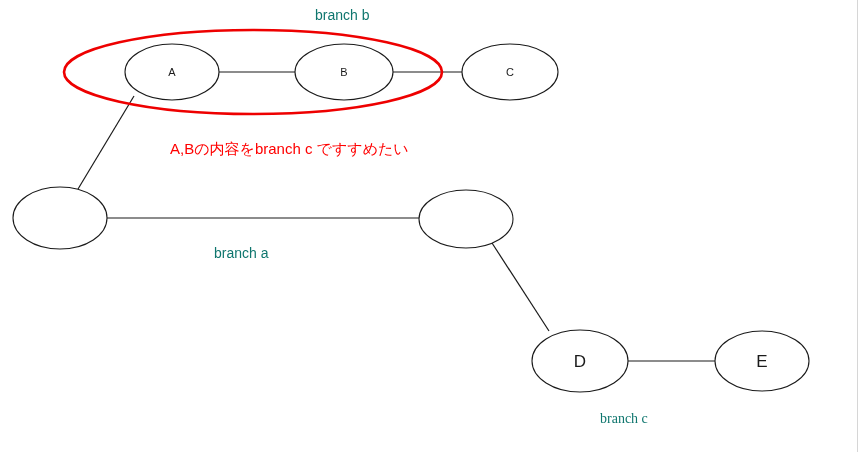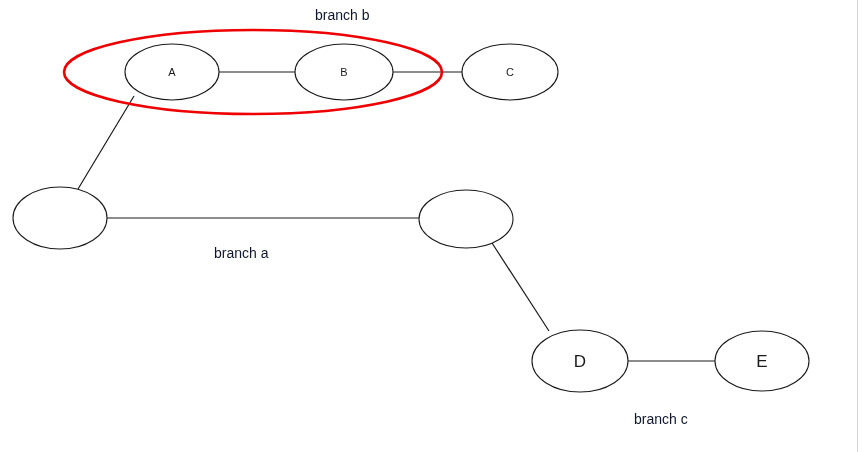--- a/index.html
+++ b/index.html
@@ -48,21 +48,21 @@
     text-anchor: middle;
     dominant-baseline: central;
   }
   .node-label.big {
     font-size: 17px;
   }
   .branch-label {
     position: absolute;
     font-family: "Liberation Sans", "DejaVu Sans", sans-serif;
     font-size: 14px;
-    color: #0f172a;
+    color: #0f766e;
     white-space: nowrap;
     line-height: 1;
   }
   .annotation-text {
     position: absolute;
     font-family: "Liberation Sans", "DejaVu Sans", sans-serif;
     font-size: 15px;
     color: #ff0000;
     white-space: nowrap;
     line-height: 1;
@@ -123,17 +123,18 @@
       </g>
     </g>
 
     <ellipse class="highlight-ellipse" cx="253" cy="72" rx="189" ry="42"></ellipse>
   </svg>
 
   <div class="branch-label" style="left:315px; top:8px;">branch b</div>
 
   <div class="branch-label" style="left:214px; top:246px;">branch a</div>
 
-  <div class="branch-label" style="left:634px; top:412px;">branch c</div>
+  <div class="branch-label" style="left:600px; top:412px;font-family:Liberation Serif, serif;">branch c</div>
 
+  <div class="annotation-text" style="left:170px; top:141px;">A,Bの内容をbranch c ですすめたい</div>
 
   <div id="right-border"></div>
 </div>
 
 </body></html>

